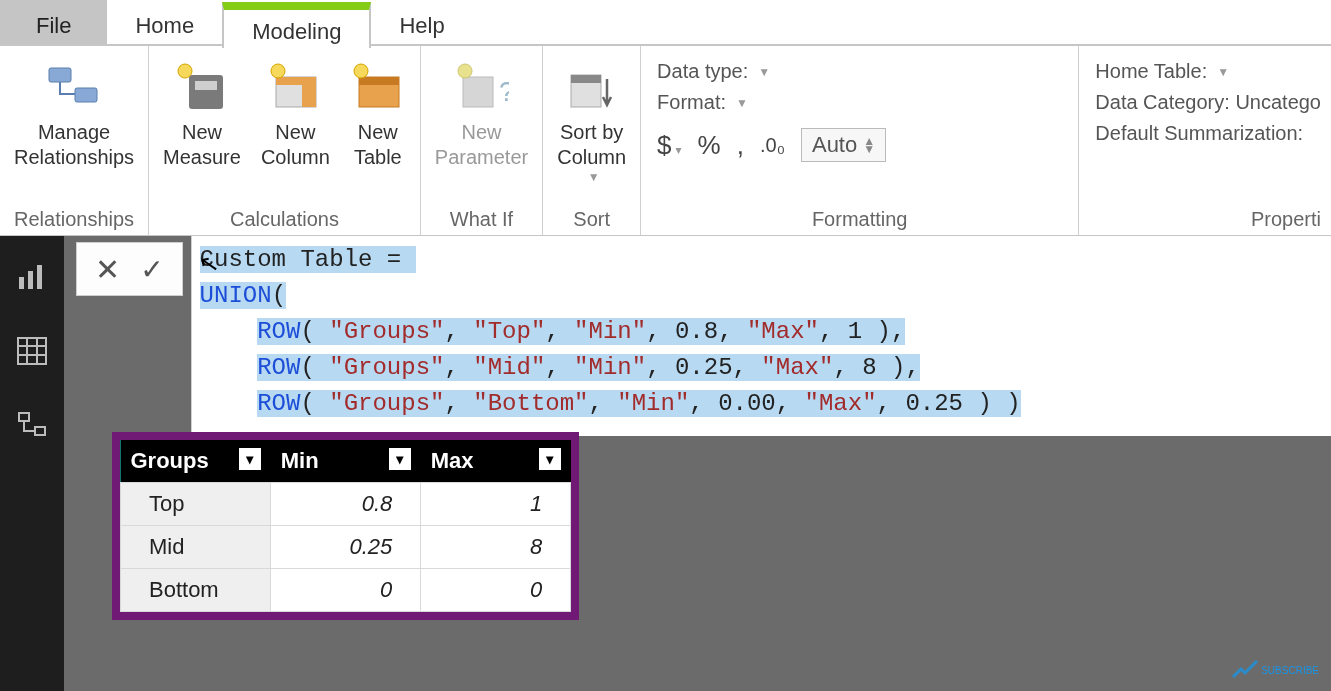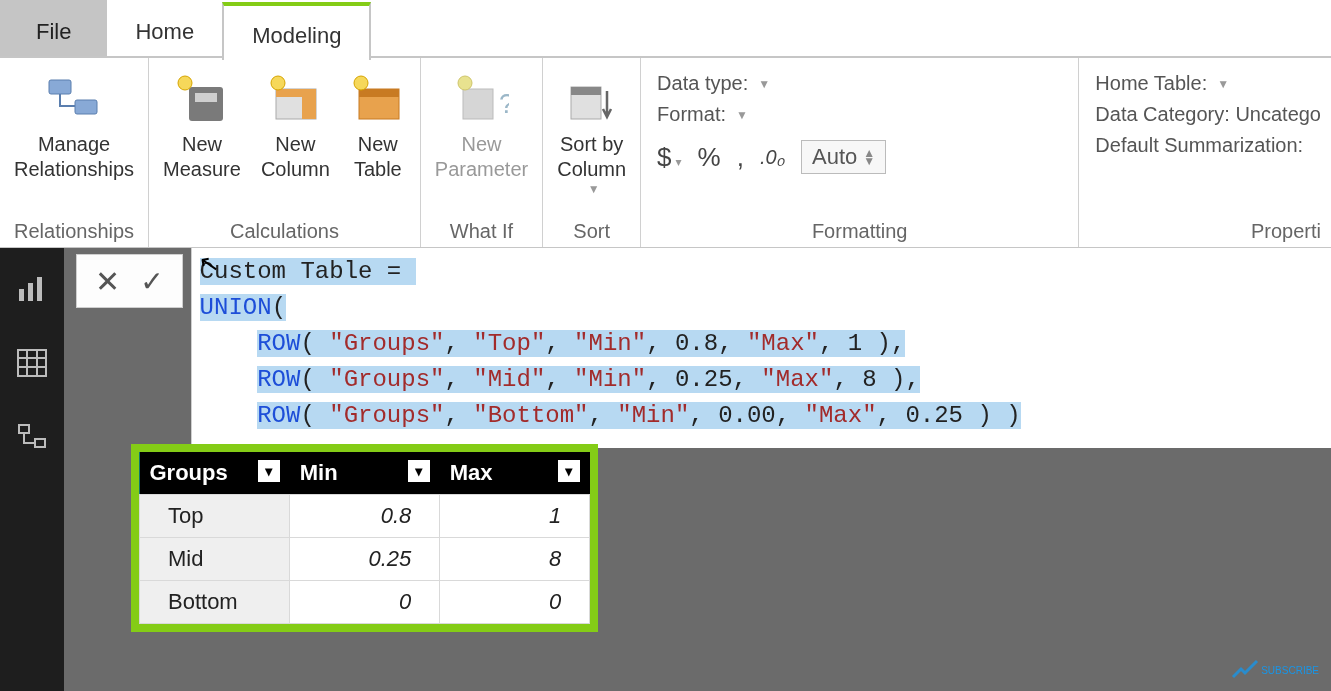--- a/index.html
+++ b/index.html
@@ -11,42 +11,42 @@
     color: #222;
     width: 1331px;
     height: 691px;
     overflow: hidden;
     position: relative;
   }
 
   
   .menu-tabs {
     display: flex;
-    height: 58px;
+    height: 46px;
     background: #fff;
     border-bottom: 2px solid #c6c6c6;
     font-size: 22px;
   }
   .menu-tabs .tab {
     padding: 6px 28px 0 28px;
     display: flex;
     align-items: center;
     color: #333;
     cursor: pointer;
     border-top: 2px solid transparent;
   }
   .menu-tabs .tab.file {
     background: #c5c5c5;
     color: #222;
     padding: 6px 36px 0 36px;
   }
   .menu-tabs .tab.active {
     border-left: 2px solid #c6c6c6;
     border-right: 2px solid #c6c6c6;
-    border-top: 4px solid #84cc16;
+    border-top: 8px solid #84cc16;
     background: #fff;
     position: relative;
     top: 2px;
     margin-bottom: -2px;
   }
 
   
   .ribbon {
     display: flex;
     height: 190px;
@@ -173,23 +173,23 @@
     min-height: 200px;
   }
   .hl { background: #b7d9f2; }
   .kw { color: #1d4ed8; }
   .str { color: #a22b2b; }
   .num { color: #222; }
 
   
   .data-table-wrap {
     position: absolute;
-    left: 67px;
+    left: 48px;
     top: 196px;
-    border: 8px solid #84cc16;
+    border: 8px solid #701a75;
     background: #0f766e;
   }
   table.grid {
     border-collapse: collapse;
     font-size: 22px;
   }
   table.grid th {
     background: #000;
     color: #fff;
     text-align: left;
@@ -234,20 +234,21 @@
   }
   .subscribe svg { opacity:.8; }
 </style>
 </head>
 <body>
 
 <div class="menu-tabs">
   <div class="tab file">File</div>
   <div class="tab">Home</div>
   <div class="tab active">Modeling</div>
+  <div class="tab">Help</div>
 </div>
 
 <div class="ribbon">
 
   <div class="ribbon-group">
     <div class="group-body">
       <div class="ribbon-btn">
         <div class="icon-box">
           <svg width="54" height="44">
             <rect x="2" y="4" width="22" height="14" rx="2" fill="#88a9d6" stroke="#5a7eae"></rect>
@@ -345,21 +346,21 @@
             <span class="dd-caret">▼</span>
           </div>
         <div class="fmt-row">
             <span>Format:</span>
             <span class="dd-caret">▼</span>
           </div>
         <div class="fmt-tools">
           <span>$<span class="dd-caret">▾</span></span>
           <span>%</span>
           <span>,</span>
-          <span style="font-size:20px;font-style:italic;">.0₀</span>
+          <span style="font-size:20px;">.0₀</span>
           <span class="auto-box">
             <span>Auto</span>
             <span class="spinner">
                 <span>▲</span>
                 <span>▼</span>
               </span>
           </span>
         </div>
       </div>
     </div>

